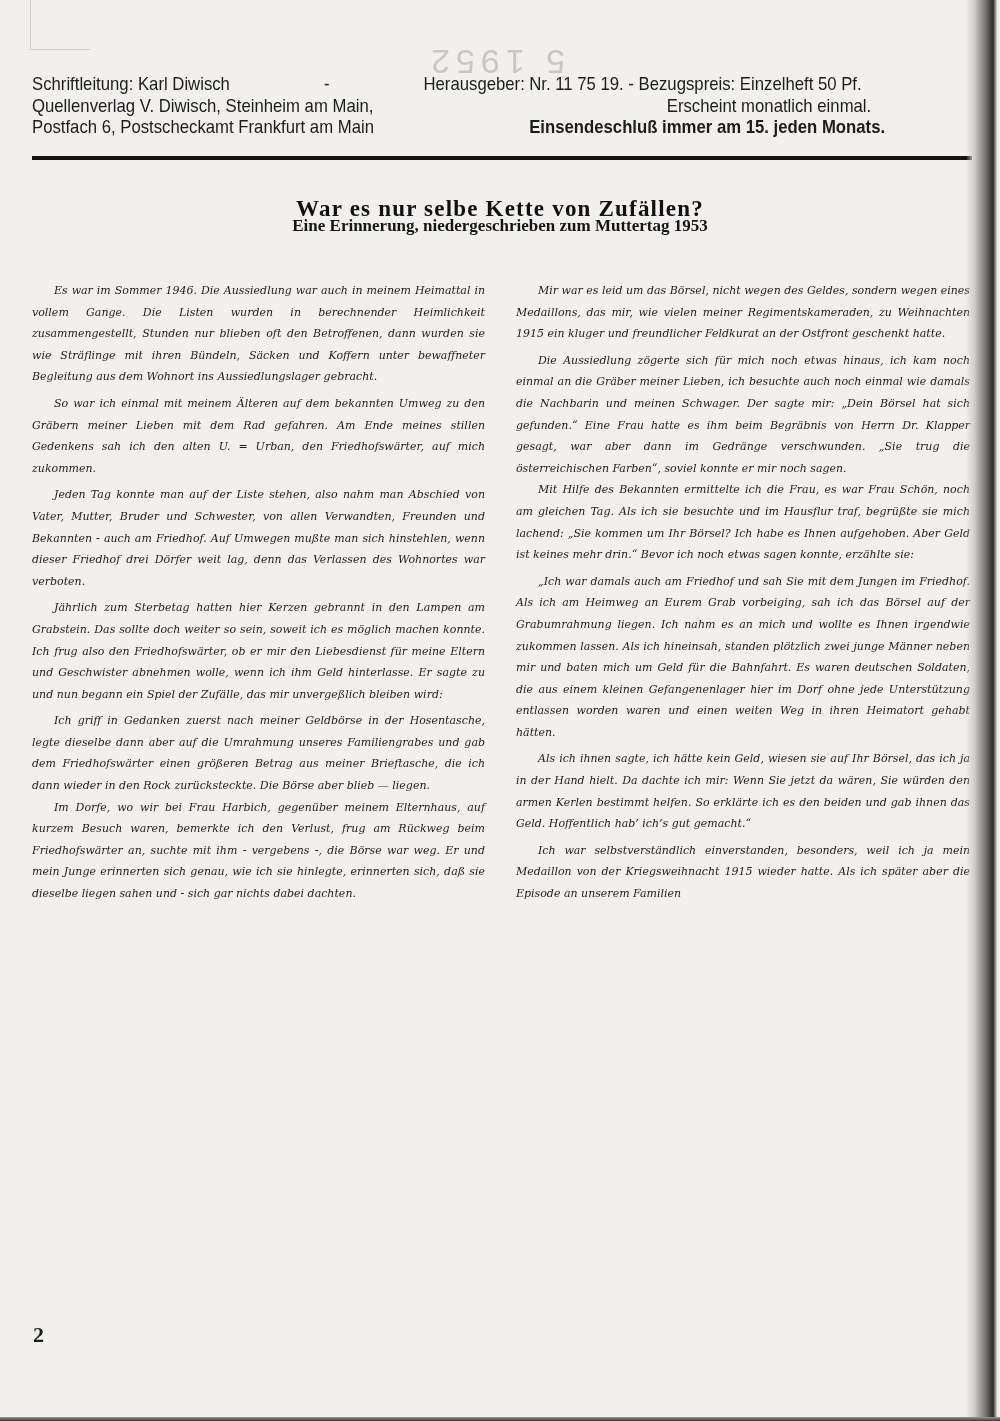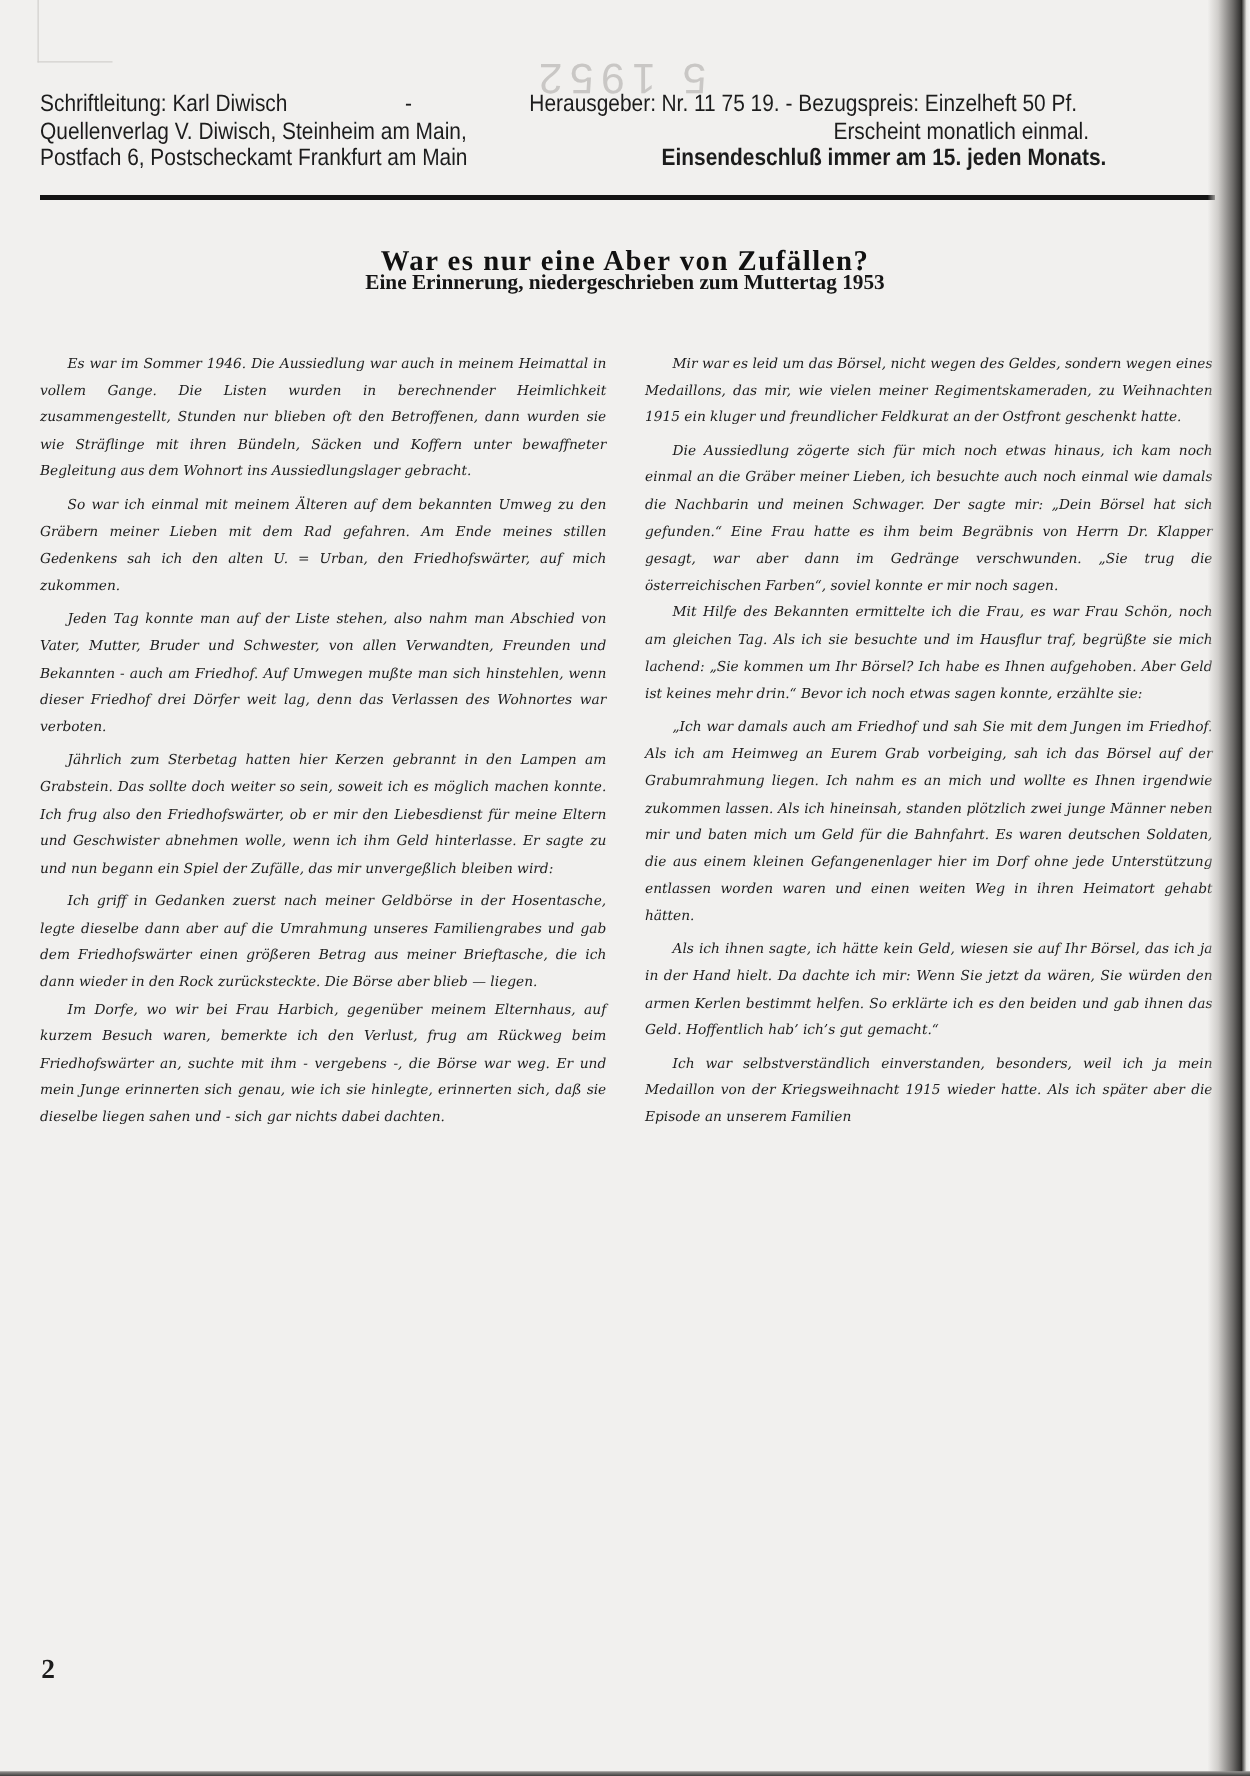--- a/index.html
+++ b/index.html
@@ -88,21 +88,21 @@
   </div>
   <div class="mh-right">
     <div class="line">Nr. 11 75 19. - Bezugspreis: Einzelheft 50 Pf.</div>
     <div class="line center">Erscheint monatlich einmal.</div>
     <div class="line bold">Einsendeschluß immer am 15. jeden Monats.</div>
   </div>
 </header>
 
 <div class="rule"></div>
 
-<h1 class="title">War es nur eine Aber von Zufällen?</h1>
+<h1 class="title">War es nur selbe Kette von Zufällen?</h1>
 <h2 class="subtitle">Eine Erinnerung, niedergeschrieben zum Muttertag 1953</h2>
 
 <section class="col col-left">
   <p>Es war im Sommer 1946. Die Aussiedlung war auch in meinem Heimattal in vollem Gange. Die Listen wurden in berechnender Heimlichkeit zusammengestellt, Stunden nur blieben oft den Betroffenen, dann wurden sie wie Sträflinge mit ihren Bündeln, Säcken und Koffern unter bewaffneter Begleitung aus dem Wohnort ins Aussiedlungslager gebracht.</p>
   <p>So war ich einmal mit meinem Älteren auf dem bekannten Umweg zu den Gräbern mei­ner Lieben mit dem Rad gefahren. Am Ende meines stillen Gedenkens sah ich den alten U. = Urban, den Friedhofswärter, auf mich zukommen.</p>
   <p>Jeden Tag konnte man auf der Liste stehen, also nahm man Abschied von Vater, Mutter, Bruder und Schwester, von allen Verwandten, Freunden und Bekannten - auch am Fried­hof. Auf Umwegen mußte man sich hinsteh­len, wenn dieser Friedhof drei Dörfer weit lag, denn das Verlassen des Wohnortes war verboten.</p>
   <p>Jährlich zum Sterbetag hatten hier Kerzen gebrannt in den Lampen am Grabstein. Das sollte doch weiter so sein, soweit ich es mög­lich machen konnte. Ich frug also den Fried­hofswärter, ob er mir den Liebesdienst für meine Eltern und Geschwister abnehmen wolle, wenn ich ihm Geld hinterlasse. Er sagte zu und nun begann ein Spiel der Zu­fälle, das mir unvergeßlich bleiben wird:</p>
   <p class="tight">Ich griff in Gedanken zuerst nach meiner Geldbörse in der Hosentasche, legte dieselbe dann aber auf die Umrahmung unseres Familiengrabes und gab dem Friedhofswärter einen größeren Betrag aus meiner Brief­tasche, die ich dann wieder in den Rock zu­rücksteckte. Die Börse aber blieb — liegen.</p>
   <p>Im Dorfe, wo wir bei Frau Harbich, gegen­über meinem Elternhaus, auf kurzem Besuch waren, bemerkte ich den Verlust, frug am Rückweg beim Friedhofswärter an, suchte mit ihm - vergebens -, die Börse war weg. Er und mein Junge erinnerten sich genau, wie ich sie hinlegte, erinnerten sich, daß sie die­selbe liegen sahen und - sich gar nichts da­bei dachten.</p>
 </section>

